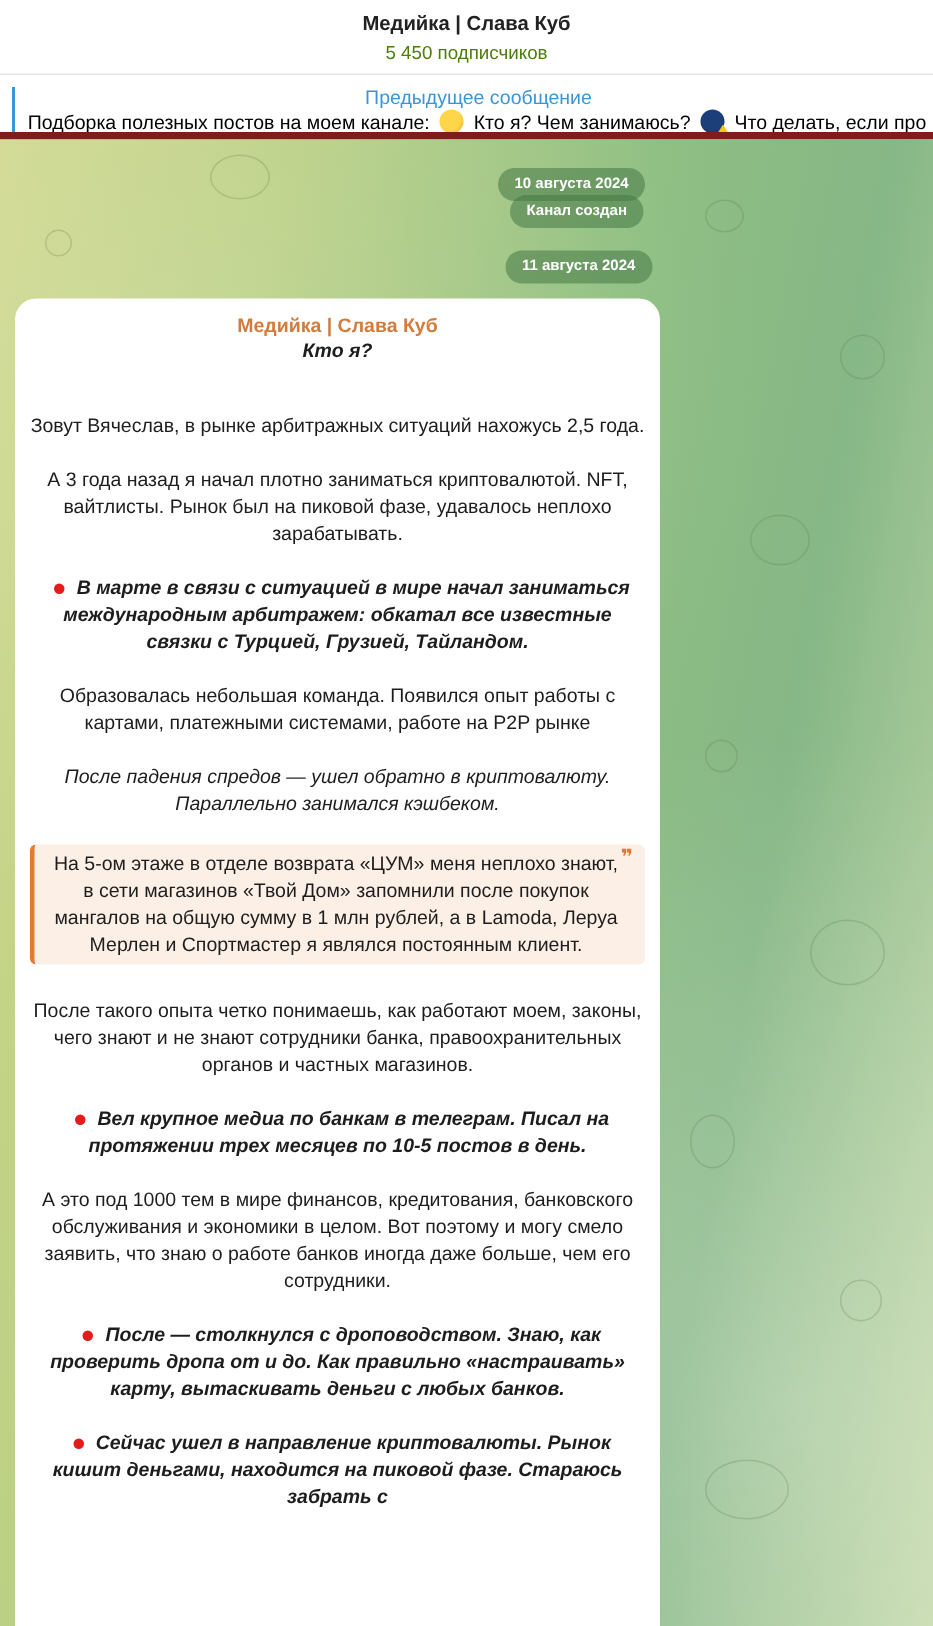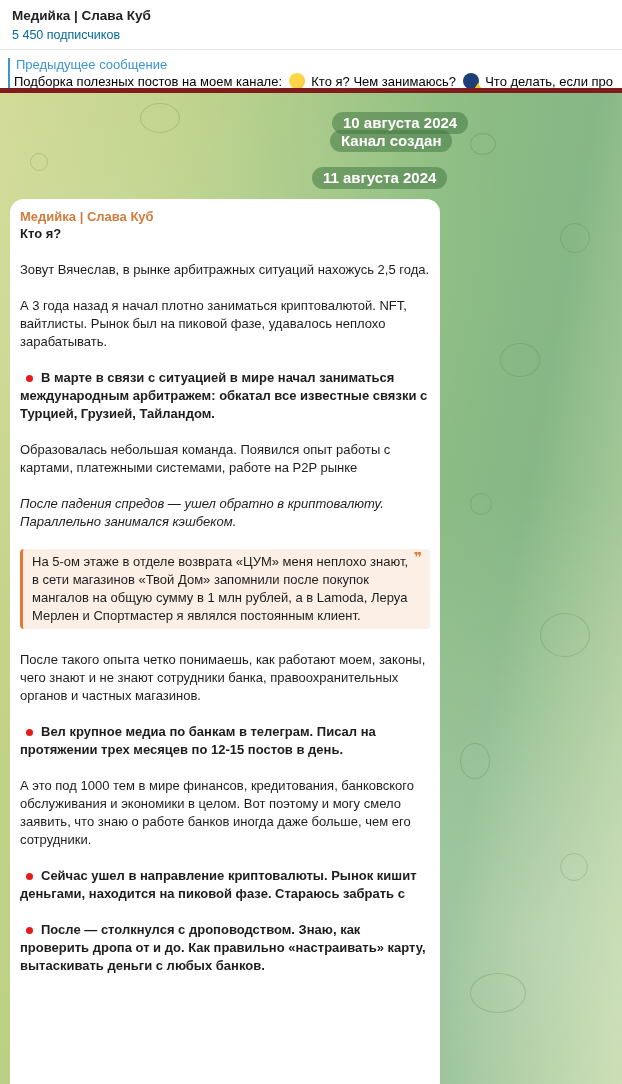--- a/index.html
+++ b/index.html
@@ -1,36 +1,36 @@
 <!DOCTYPE html>
 <html><head>
 <meta charset="utf-8">
 <style>
-  * { box-sizing: border-box; margin: 0; padding: 0; }
+  * { box-sizing: border-box; margin: 0; padding: 0; text-align: center; }
   html, body { width: 622px; height: 1084px; overflow: hidden; }
   body {
     font-family: "Liberation Sans", "DejaVu Sans", sans-serif;
     background: #fff;
     position: relative;
   }
   .header {
     height: 50px;
     background: #ffffff;
     padding: 7px 12px 0 12px;
     border-bottom: 1px solid #e7e7e7;
   }
   .header .title {
     font-size: 13.5px;
     font-weight: bold;
     color: #222;
     line-height: 18px;
   }
   .header .subs {
     font-size: 12.5px;
-    color: #0369a1;
+    color: #4d7c0f;
     line-height: 18px;
     margin-top: 1px;
   }
   .pinned {
     height: 43px;
     background: #ffffff;
     padding: 6px 0 0 12px;
     position: relative;
     border-bottom: 5px solid #7f1d1d;
     white-space: nowrap;
@@ -84,21 +84,21 @@
   }
   .doodle {
     position: absolute;
     border: 1.5px solid rgba(90,120,70,0.25);
     border-radius: 50%;
   }
   .date-pill {
     position: absolute;
     background: rgba(70, 120, 70, 0.55);
     color: #fff;
-    font-size: 15px;
+    font-size: 10px;
     font-weight: bold;
     padding: 3px 11px;
     border-radius: 12px;
     line-height: 16px;
     white-space: nowrap;
   }
   .bubble {
     position: absolute;
     left: 10px;
     top: 106px;
@@ -112,21 +112,21 @@
     line-height: 18px;
   }
   .bubble .author {
     color: #d27c3c;
     font-weight: bold;
     font-size: 13px;
     line-height: 17px;
   }
   .bubble p { margin-bottom: 18px; }
   .bubble p.tight { margin-bottom: 0; }
-  .bubble .b { font-weight: bold; }
+  .bubble .b { font-weight: bold; font-style: italic; }
   .bubble .i { font-style: italic; }
   .dot {
     display: inline-block;
     width: 7px; height: 7px;
     background: #e41b1b;
     border-radius: 50%;
     margin: 0 8px 1px 6px;
     vertical-align: middle;
   }
   .quote {
@@ -173,34 +173,34 @@
   <div class="doodle" style="left:500px;top:250px;width:40px;height:34px;"></div>
   <div class="doodle" style="left:470px;top:400px;width:22px;height:22px;"></div>
   <div class="doodle" style="left:540px;top:520px;width:50px;height:44px;"></div>
   <div class="doodle" style="left:460px;top:650px;width:30px;height:36px;"></div>
   <div class="doodle" style="left:560px;top:760px;width:28px;height:28px;"></div>
   <div class="doodle" style="left:470px;top:880px;width:56px;height:40px;"></div>
   <div class="doodle" style="left:140px;top:10px;width:40px;height:30px;"></div>
   <div class="doodle" style="left:30px;top:60px;width:18px;height:18px;"></div>
 
   <div class="date-pill" style="left:332px;top:19px;">10 августа 2024</div>
-  <div class="date-pill" style="left:330px;top:37px;">Канал создан</div>
-  <div class="date-pill" style="left:312px;top:74px;">11 августа 2024</div>
+  <div class="date-pill" style="left:340px;top:37px;">Канал создан</div>
+  <div class="date-pill" style="left:337px;top:74px;">11 августа 2024</div>
 
   <div class="bubble">
     <div class="author">Медийка | Слава Куб</div>
     <p class="b tight">Кто я?</p>
-    <p style="margin-top:18px;">Зовут Вячеслав, в рынке арбитражных ситуаций нахожусь 2,5 года.</p>
+    <p style="margin-top:32px;">Зовут Вячеслав, в рынке арбитражных ситуаций нахожусь 2,5 года.</p>
     <p>А 3 года назад я начал плотно заниматься криптовалютой. NFT, вайтлисты. Рынок был на пиковой фазе, удавалось неплохо зарабатывать.</p>
     <p class="b"><span class="dot"></span><span>В марте в связи с ситуацией в мире начал заниматься международным арбитражем: обкатал все известные связки с Турцией, Грузией, Тайландом.</span></p>
     <p>Образовалась небольшая команда. Появился опыт работы с картами, платежными системами, работе на P2P рынке</p>
     <p class="i">После падения спредов — ушел обратно в криптовалюту. Параллельно занимался кэшбеком.</p>
     <div class="quote">
       <span>На 5-ом этаже в отделе возврата «ЦУМ» меня неплохо знают, в сети магазинов «Твой Дом» запомнили после покупок мангалов на общую сумму в 1 млн рублей, а в Lamoda, Леруа Мерлен и Спортмастер я являлся постоянным клиент.</span>
       <span class="qmark">❞</span>
     </div>
     <p>После такого опыта четко понимаешь, как работают моем, законы, чего знают и не знают сотрудники банка, правоохранительных органов и частных магазинов.</p>
-    <p class="b"><span class="dot"></span><span>Вел крупное медиа по банкам в телеграм. Писал на протяжении трех месяцев по 12-15 постов в день.</span></p>
+    <p class="b"><span class="dot"></span><span>Вел крупное медиа по банкам в телеграм. Писал на протяжении трех месяцев по 10-5 постов в день.</span></p>
     <p>А это под 1000 тем в мире финансов, кредитования, банковского обслуживания и экономики в целом. Вот поэтому и могу смело заявить, что знаю о работе банков иногда даже больше, чем его сотрудники.</p>
+    <p class="b"><span class="dot"></span><span>После — столкнулся с дроповодством. Знаю, как проверить дропа от и до. Как правильно «настраивать» карту, вытаскивать деньги с любых банков.</span></p>
     <p class="b"><span class="dot"></span><span>Сейчас ушел в направление криптовалюты. Рынок кишит деньгами, находится на пиковой фазе. Стараюсь забрать с</span></p>
-    <p class="b"><span class="dot"></span><span>После — столкнулся с дроповодством. Знаю, как проверить дропа от и до. Как правильно «настраивать» карту, вытаскивать деньги с любых банков.</span></p>
   </div>
 </div>
 
 </body></html>

